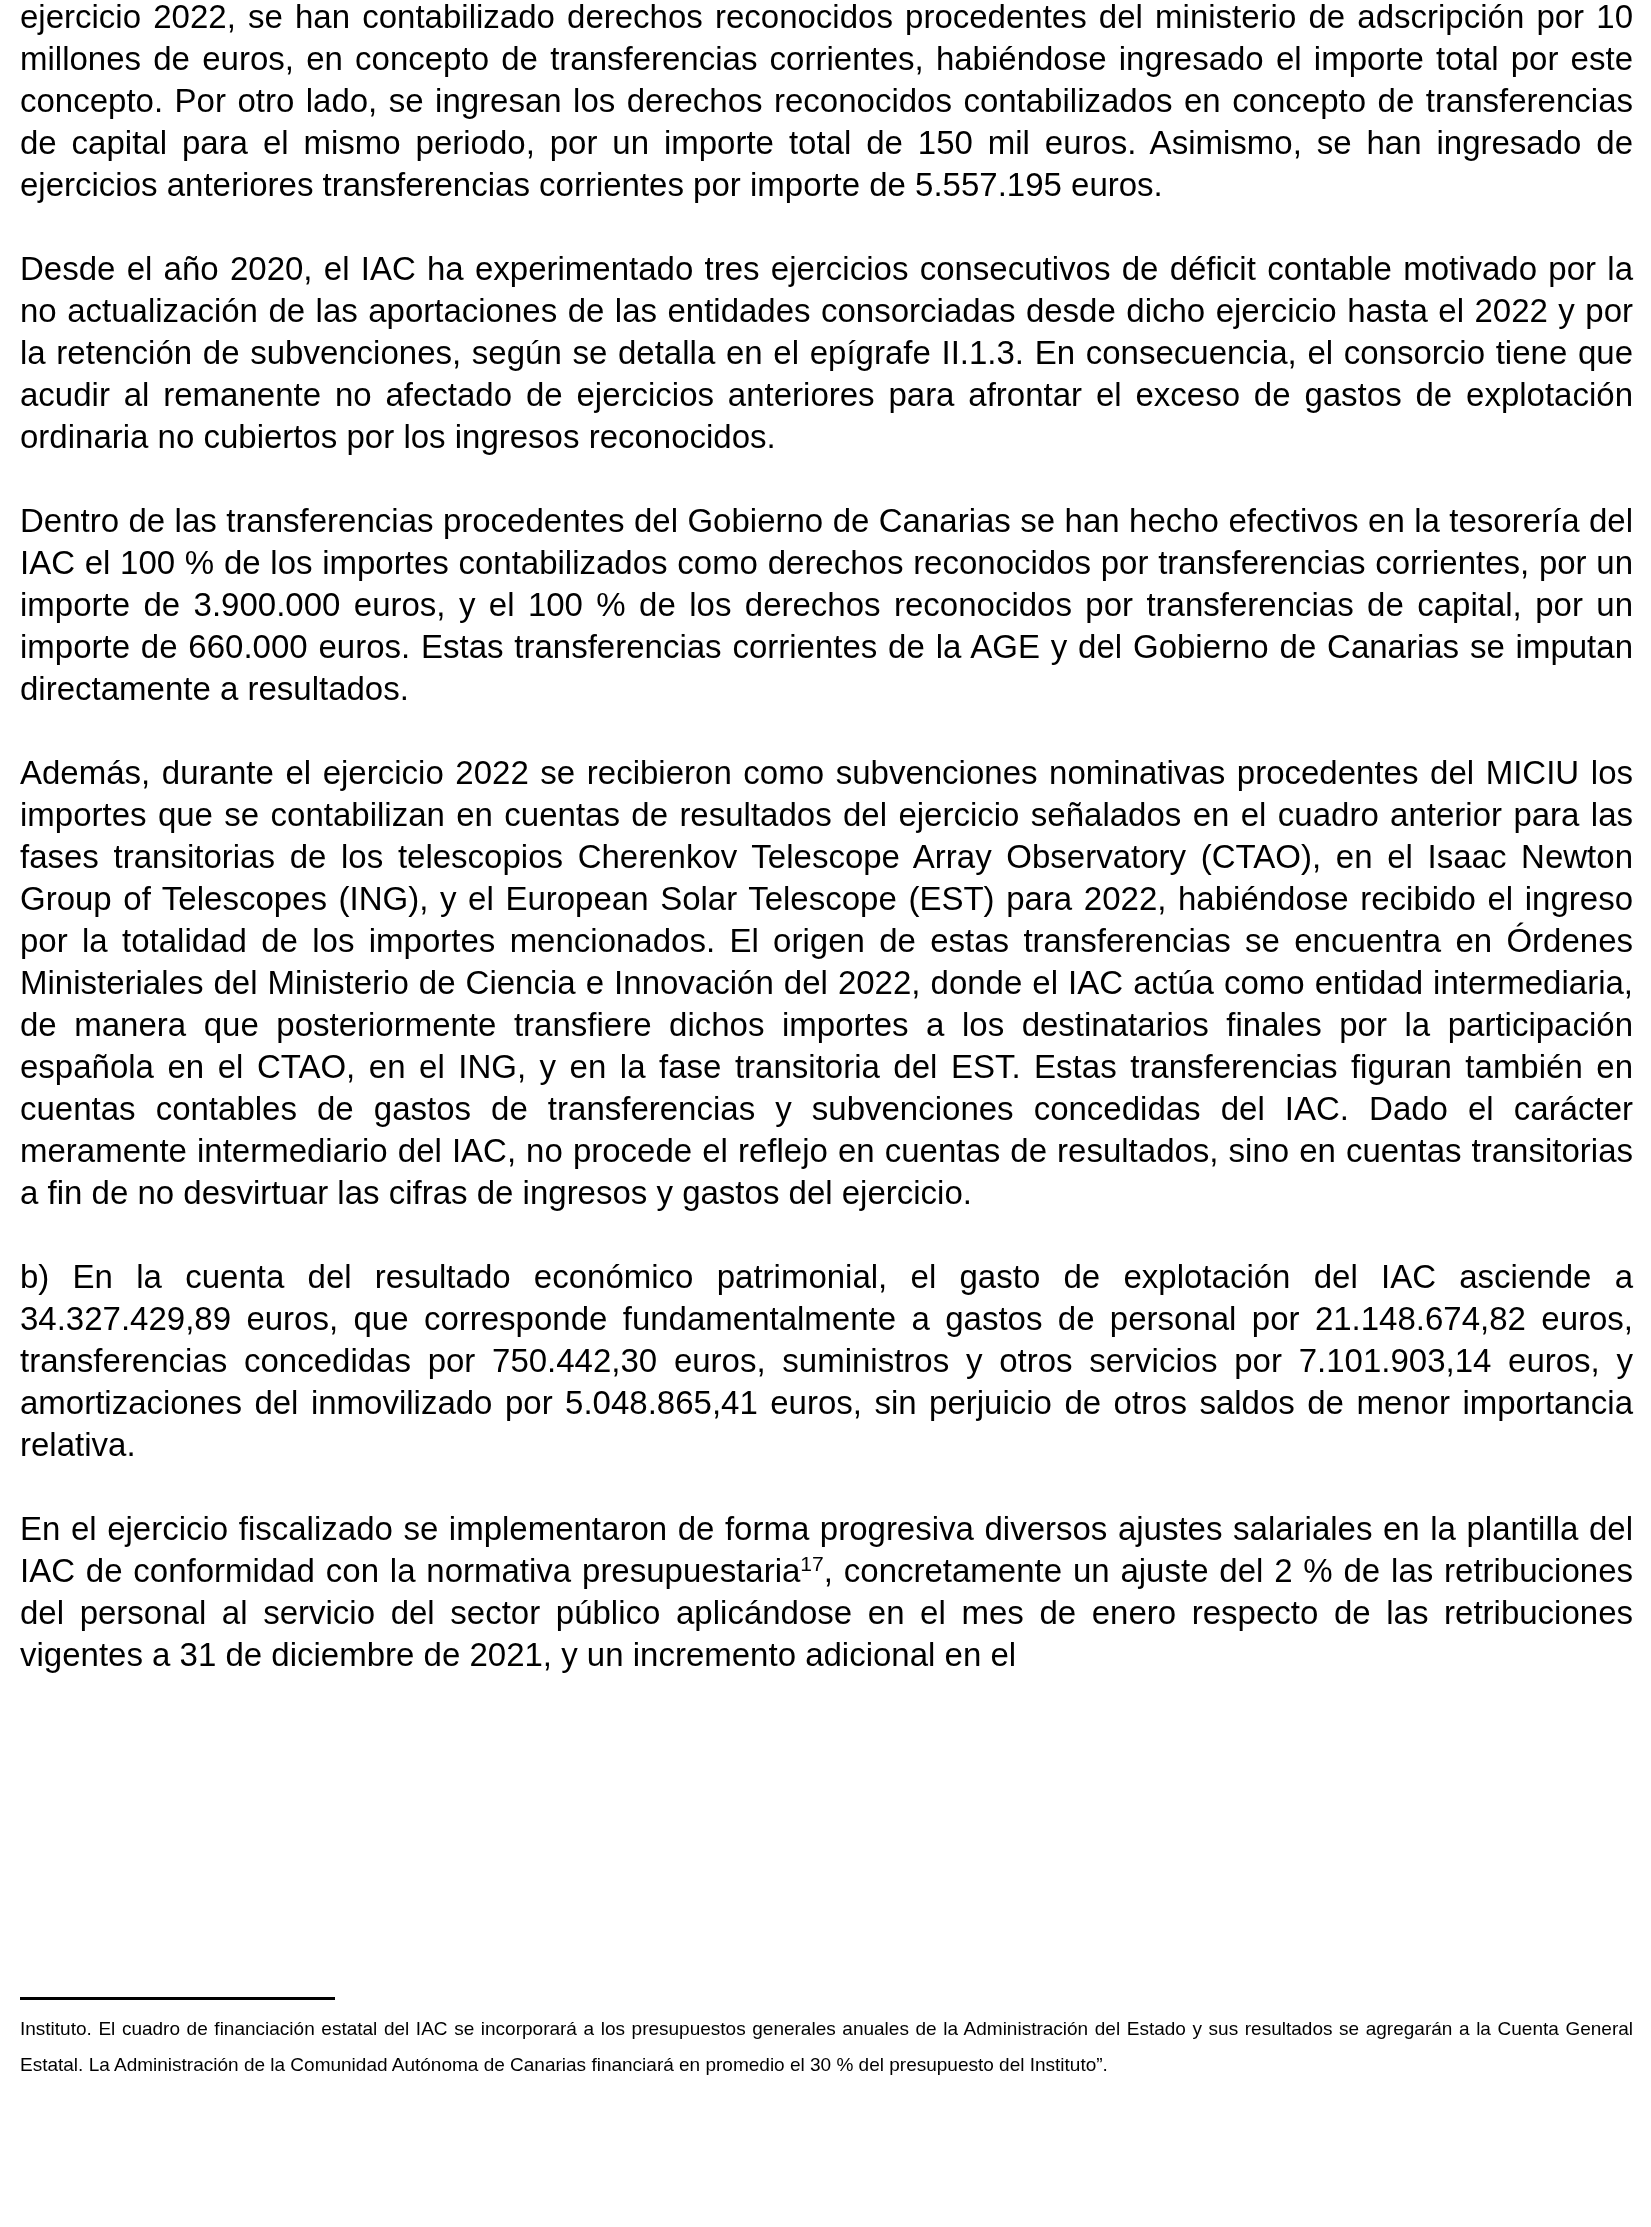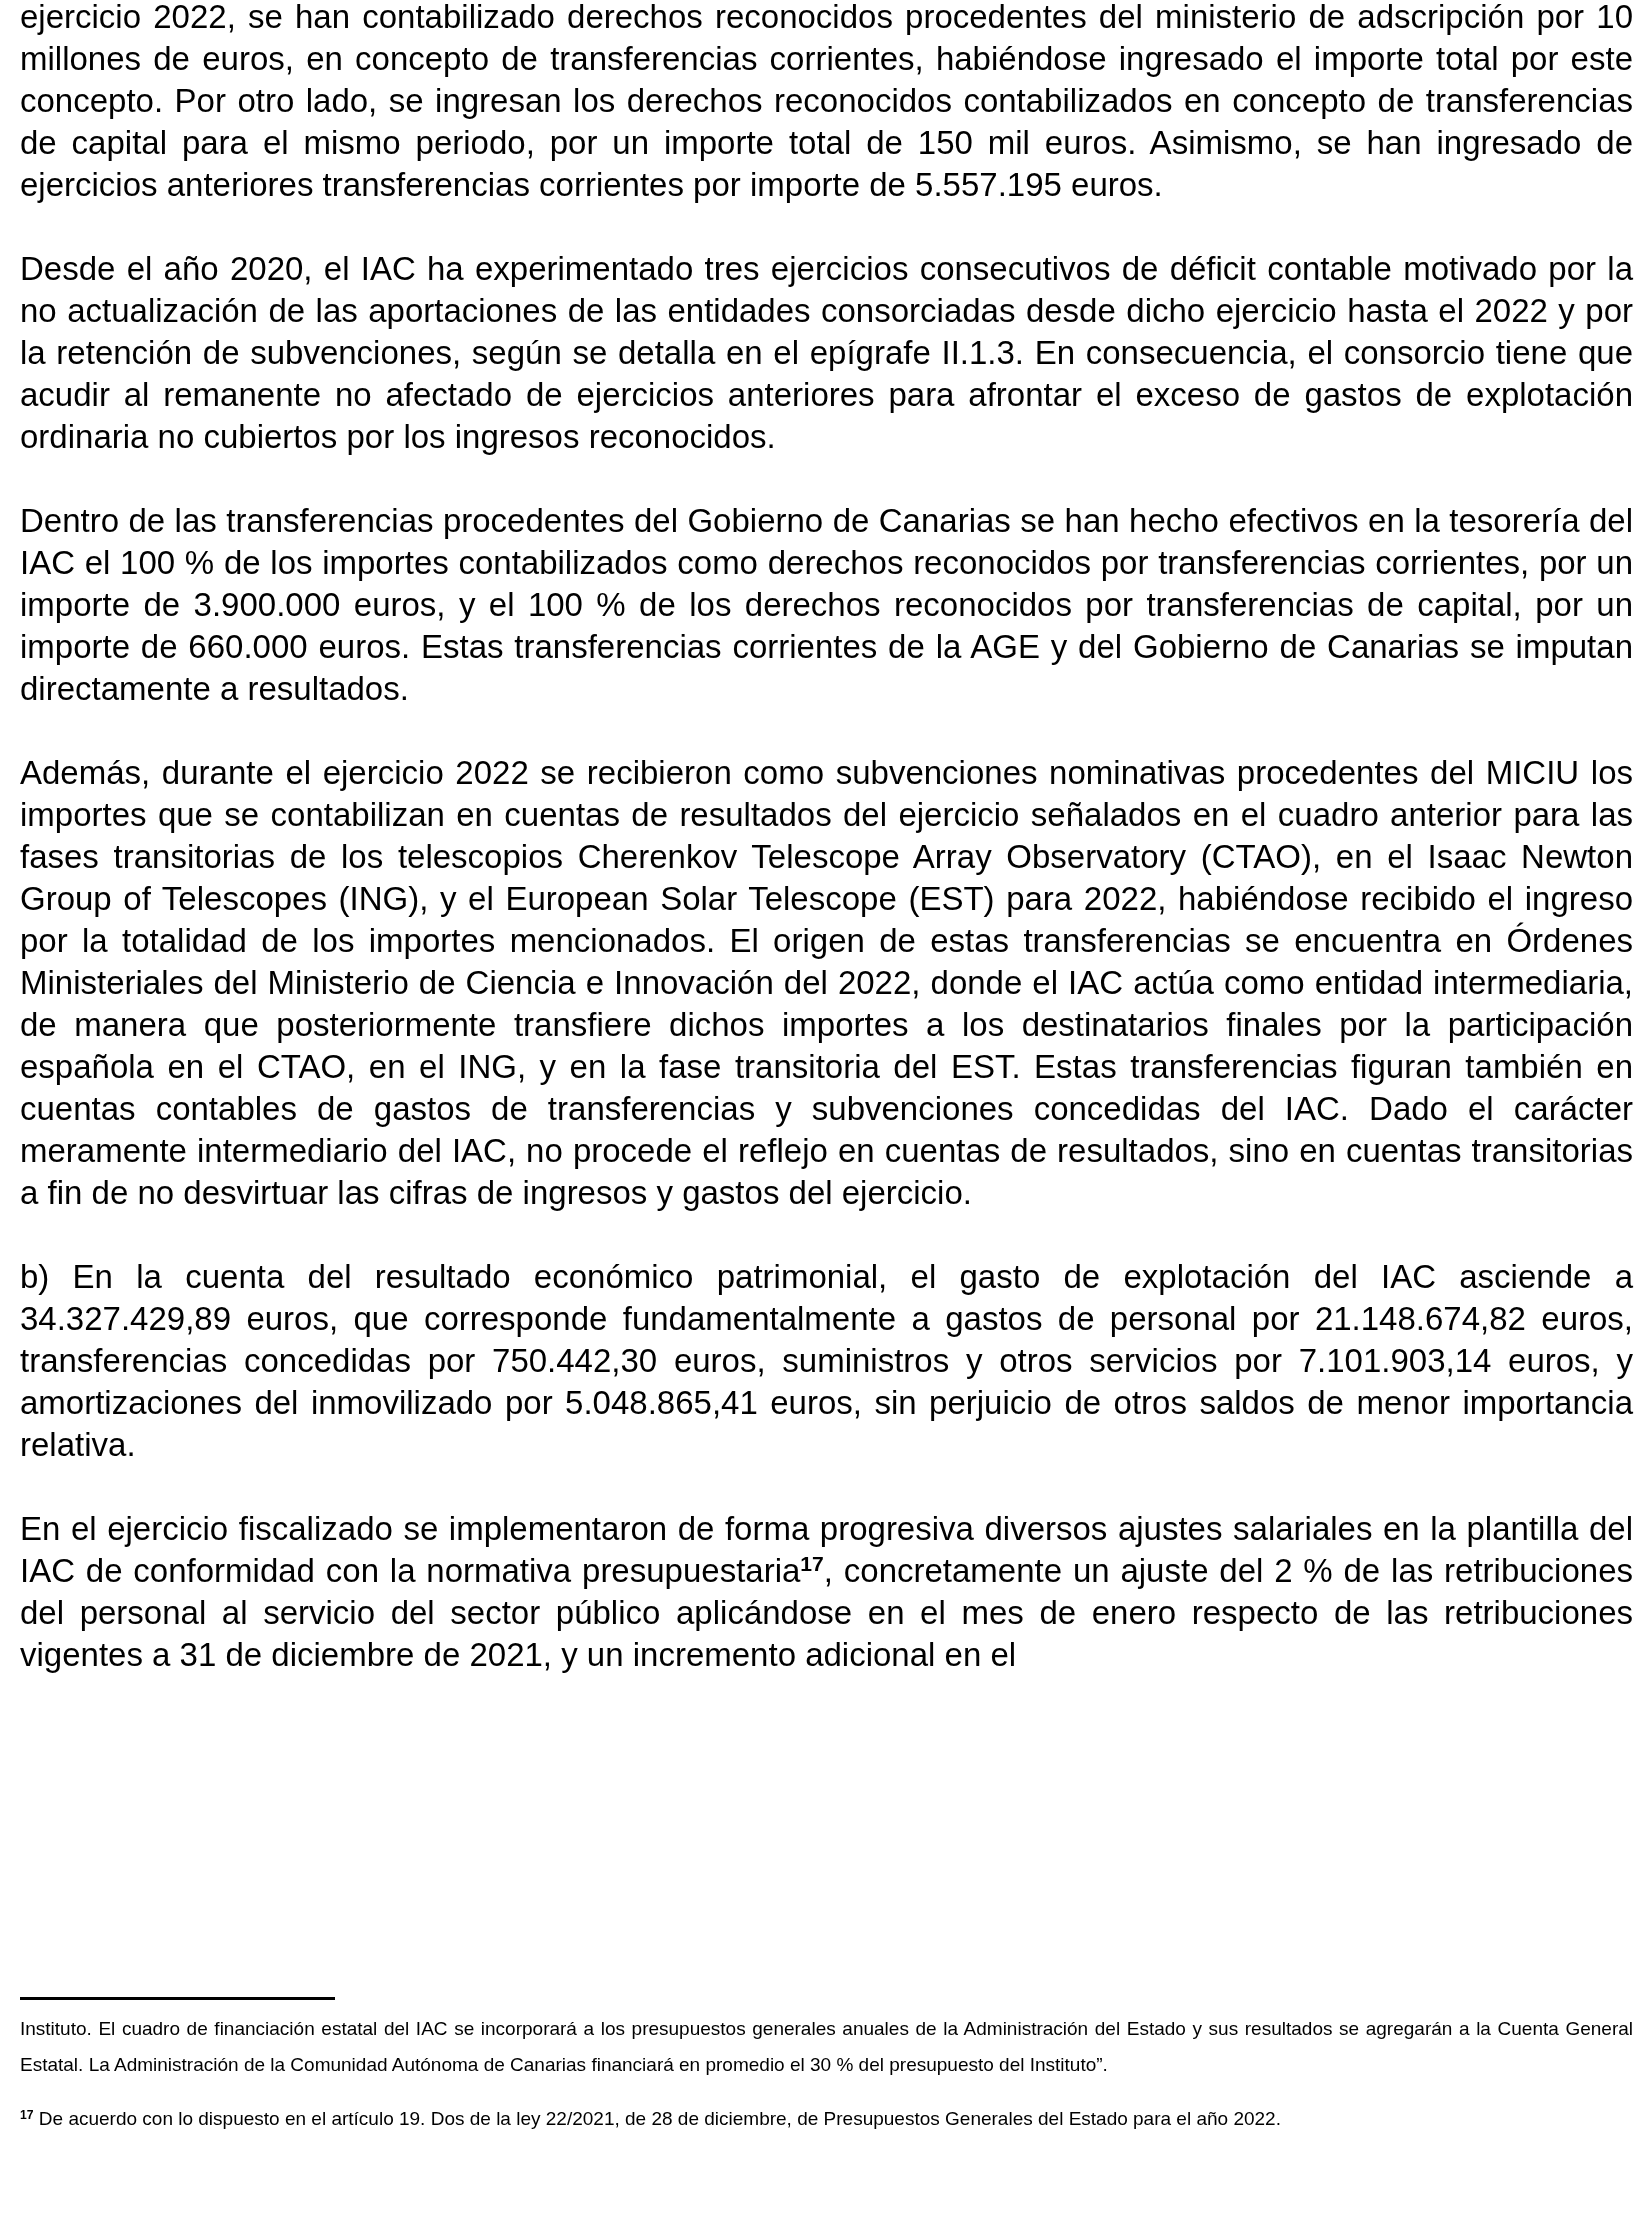--- a/index.html
+++ b/index.html
@@ -29,21 +29,20 @@
     line-height: 42px;
     text-align: justify;
     color: #000000;
   }
   sup.fnref {
     font-size: 64%;
     line-height: 0;
     vertical-align: baseline;
     position: relative;
     top: -0.5em;
-    font-weight: bold;
   }
   .footer {
     position: absolute;
     left: 20px;
     top: 1997px;
     width: 1613px;
   }
   .fn-rule {
     width: 315px;
     height: 3.2px;
@@ -68,17 +67,16 @@
     <p>Desde el año 2020, el IAC ha experimentado tres ejercicios consecutivos de déficit contable motivado por la no actualización de las aportaciones de las entidades consorciadas desde dicho ejercicio hasta el 2022 y por la retención de subvenciones, según se detalla en el epígrafe II.1.3. En consecuencia, el consorcio tiene que acudir al remanente no afectado de ejercicios anteriores para afrontar el exceso de gastos de explotación ordinaria no cubiertos por los ingresos reconocidos.</p>
     <p>Dentro de las transferencias procedentes del Gobierno de Canarias se han hecho efectivos en la tesorería del IAC el 100 % de los importes contabilizados como derechos reconocidos por transferencias corrientes, por un importe de 3.900.000 euros, y el 100 % de los derechos reconocidos por transferencias de capital, por un importe de 660.000 euros. Estas transferencias corrientes de la AGE y del Gobierno de Canarias se imputan directamente a resultados.</p>
     <p>Además, durante el ejercicio 2022 se recibieron como subvenciones nominativas procedentes del MICIU los importes que se contabilizan en cuentas de resultados del ejercicio señalados en el cuadro anterior para las fases transitorias de los telescopios Cherenkov Telescope Array Observatory (CTAO), en el Isaac Newton Group of Telescopes (ING), y el European Solar Telescope (EST) para 2022, habiéndose recibido el ingreso por la totalidad de los importes mencionados. El origen de estas transferencias se encuentra en Órdenes Ministeriales del Ministerio de Ciencia e Innovación del 2022, donde el IAC actúa como entidad intermediaria, de manera que posteriormente transfiere dichos importes a los destinatarios finales por la participación española en el CTAO, en el ING, y en la fase transitoria del EST. Estas transferencias figuran también en cuentas contables de gastos de transferencias y subvenciones concedidas del IAC. Dado el carácter meramente intermediario del IAC, no procede el reflejo en cuentas de resultados, sino en cuentas transitorias a fin de no desvirtuar las cifras de ingresos y gastos del ejercicio.</p>
     <p>b) En la cuenta del resultado económico patrimonial, el gasto de explotación del IAC asciende a 34.327.429,89 euros, que corresponde fundamentalmente a gastos de personal por 21.148.674,82 euros, transferencias concedidas por 750.442,30 euros, suministros y otros servicios por 7.101.903,14 euros, y amortizaciones del inmovilizado por 5.048.865,41 euros, sin perjuicio de otros saldos de menor importancia relativa.</p>
     <p><span>En el ejercicio fiscalizado se implementaron de forma progresiva diversos ajustes salariales en la plantilla del IAC de conformidad con la normativa presupuestaria</span><sup class="fnref">17</sup><span>, concretamente un ajuste del 2 % de las retribuciones del personal al servicio del sector público aplicándose en el mes de enero respecto de las retribuciones vigentes a 31 de diciembre de 2021, y un incremento adicional en el</span></p>
   </div>
 
   <div class="footer">
     <div class="fn-rule"></div>
     <p class="fn">Instituto. El cuadro de financiación estatal del IAC se incorporará a los presupuestos generales anuales de la Administración del Estado y sus resultados se agregarán a la Cuenta General Estatal. La Administración de la Comunidad Autónoma de Canarias financiará en promedio el 30 % del presupuesto del Instituto”.</p>
-    <p class="fn"><sup class="fnref">17</sup> <span>De acuerdo con lo dispuesto en el artículo 19. Dos de la ley 22/2021, de 28 de diciembre, de Presupuestos Generales del Estado para el año 2022.</span></p>
   </div>
 
 </div>
 
 
 </body></html>

